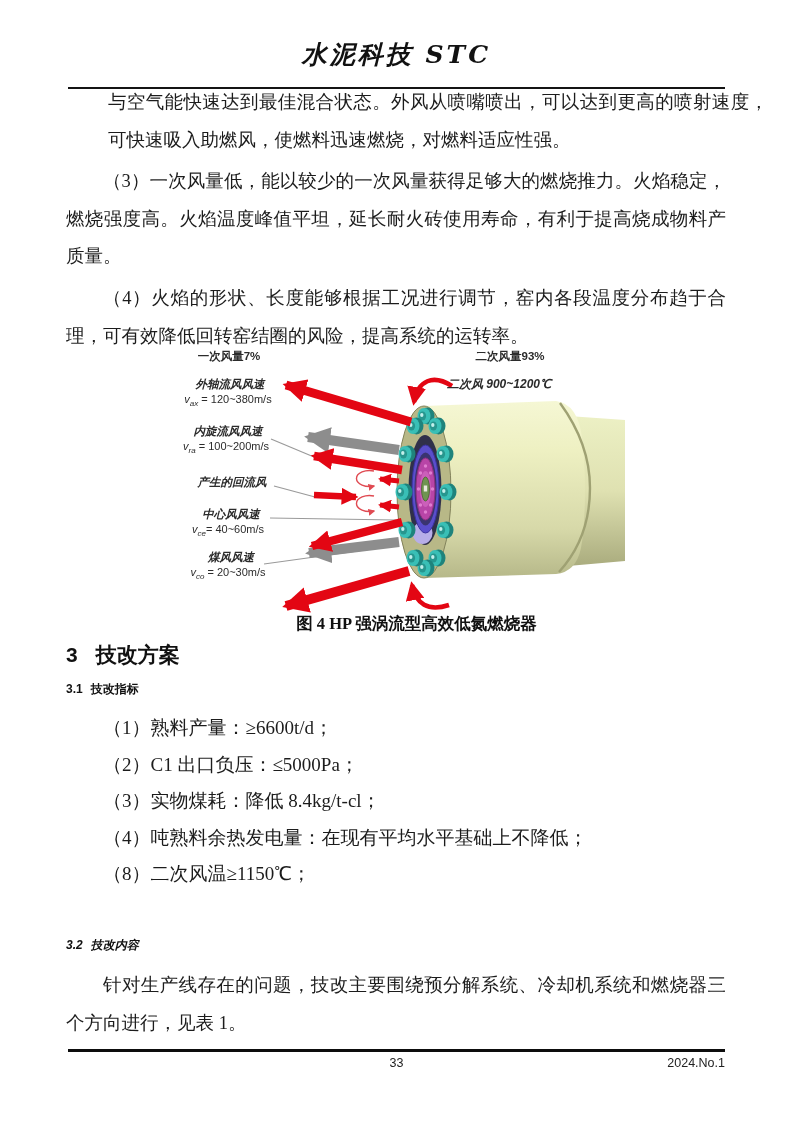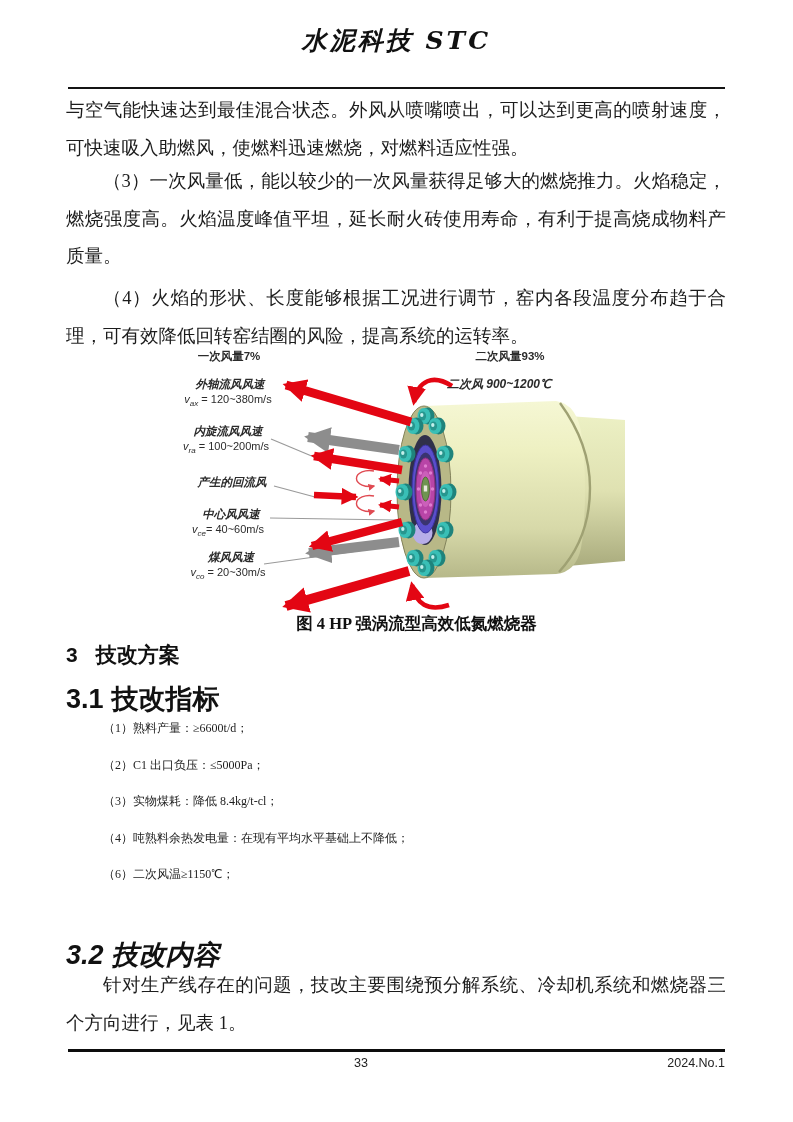--- a/index.html
+++ b/index.html
@@ -6,42 +6,42 @@
   .page{
     position:relative;
     width:793px;height:1122px;
     background:#ffffff;
     overflow:hidden;
     font-family:"Liberation Serif", serif;
     color:#1c1c1c;
   }
   .abs{position:absolute;}
   .header-title{
-    top:24px;left:0;width:793px;
+    top:38px;left:0;width:793px;
     text-align:center;
     font-family:"DejaVu Serif", serif;
     font-style:italic;
     font-weight:600;
     font-size:25px;
     letter-spacing:3px;
     color:#111;
   }
   .header-divider{
     top:87px;left:68px;width:657px;
     border-top:2px solid #141414;
   }
   .para{
     left:66px;width:660px;
     font-size:18.5px;
     line-height:37.5px;
     text-align:justify;
     color:#1c1c1c;
   }
   .indent{text-indent:2em;}
-  .p1{top:92px;}
+  .p1{top:84px;margin-left:42px;}
   .p2{top:163px;}
   .p3{top:280px;}
   .figure-wrap{top:340px;left:128px;width:540px;height:290px;}
   .figure-caption{
     top:613px;left:0;width:793px;
     text-align:center;
     font-size:16.5px;
     font-weight:bold;
     color:#111;
     padding-left:20px;
@@ -51,41 +51,41 @@
     font-family:"Liberation Sans", sans-serif;
     font-weight:bold;
     font-size:21px;
     color:#111;
   }
   .h-level1 .hnum{margin-right:18px;}
   .h-level2{
     left:66px;
     font-family:"Liberation Sans", sans-serif;
     font-weight:bold;
-    font-size:27px;
+    font-size:12px;
     color:#111;
   }
   .h-level2 .hnum{margin-right:8px;}
   .h31{top:681px;}
   .h32{top:937px;font-style:italic;}
   .indicator-list{top:710px;left:66px;width:660px;}
   .indicator-item{
     height:36.6px;line-height:36.6px;
     padding-left:37px;
-    font-size:12px;
+    font-size:19px;
     color:#1c1c1c;
     white-space:nowrap;
   }
   .p5{top:967px;}
   .footer-divider{
     top:1049px;left:68px;width:657px;
     border-top:3px solid #0d0d0d;
   }
   .footer-page{
-    top:1056px;left:0;width:722px;
+    top:1056px;left:0;width:793px;
     text-align:center;
     font-family:"Liberation Sans", sans-serif;
     font-size:12.5px;color:#222;
   }
   .footer-issue{
     top:1056px;left:0;width:725px;
     text-align:right;
     font-family:"Liberation Sans", sans-serif;
     font-size:12.5px;color:#222;
   }
@@ -237,21 +237,21 @@
   </div>
   <div class="abs h-level2 h31">
     <span class="hnum">3.1</span><span>技改指标</span>
   </div>
 
   <div class="abs indicator-list">
     <div class="indicator-item">（1）熟料产量：≥6600t/d；</div>
     <div class="indicator-item">（2）C1 出口负压：≤5000Pa；</div>
     <div class="indicator-item">（3）实物煤耗：降低 8.4kg/t-cl；</div>
     <div class="indicator-item">（4）吨熟料余热发电量：在现有平均水平基础上不降低；</div>
-    <div class="indicator-item">（6）二次风温≥1150℃；</div>
+    <div class="indicator-item">（8）二次风温≥1150℃；</div>
   </div>
 
   <div class="abs h-level2 h32">
     <span class="hnum">3.2</span><span>技改内容</span>
   </div>
 
   <div class="abs para p5 indent">针对生产线存在的问题，技改主要围绕预分解系统、冷却机系统和燃烧器三个方向进行，见表 1。</div>
 
   <div class="abs footer-divider"></div>
   <div class="abs footer-page">33</div>

